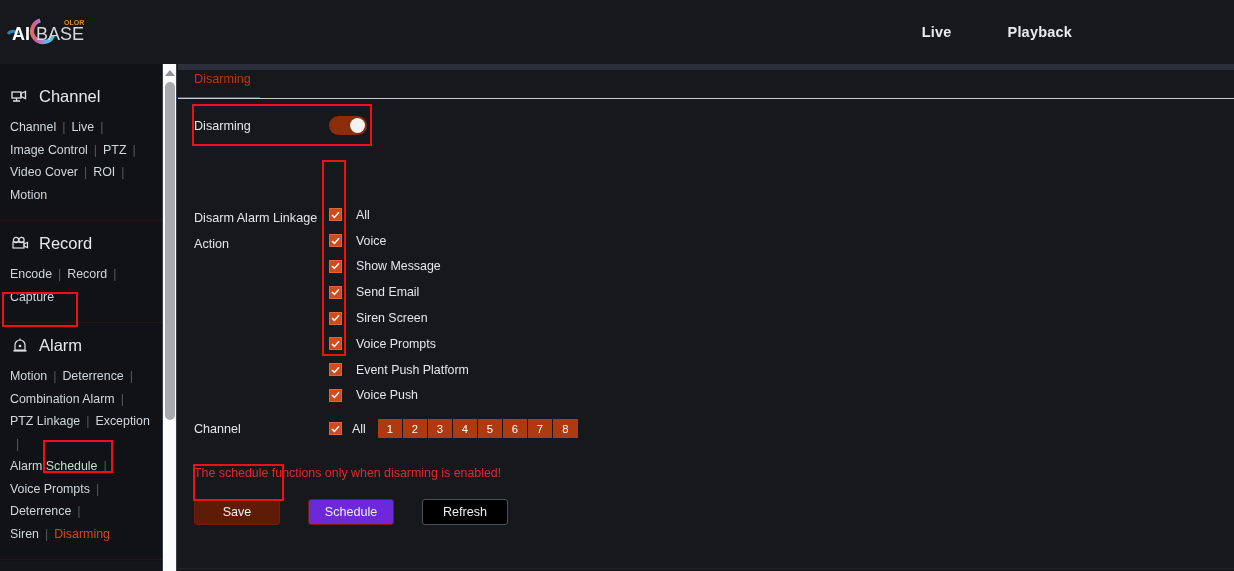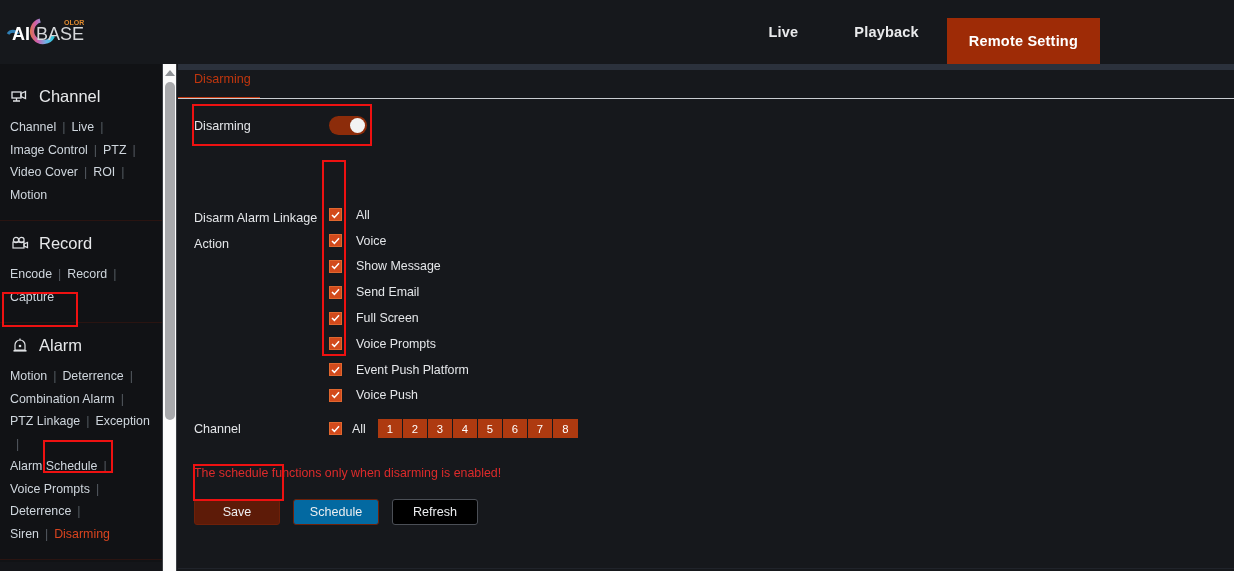--- a/index.html
+++ b/index.html
@@ -115,28 +115,28 @@
   .chan-btns { display: flex; margin-left: 12px; }
   .chan-btn {
     width: 25px; height: 19px; background: #ae3a10; border-right: 1px solid #16181c;
     color: #ffffff; font-size: 11.3px; display: flex; align-items: center; justify-content: center;
     cursor: pointer;
   }
   .chan-btn:last-child { border-right: none; }
 
   .warn { position: absolute; left: 16px; top: 367px; color: #dc2b2b; font-size: 12.4px; }
 
-  .btnrow { position: absolute; left: 16px; top: 400px; display: flex; gap: 13px; }
+  .btnrow { position: absolute; left: 16px; top: 400px; display: flex; gap: 28px; }
   .btn {
     height: 26px; min-width: 86px; padding: 0 14px; font-size: 12.6px; color: #eceef0;
     display: flex; align-items: center; justify-content: center; cursor: pointer;
     border-radius: 3px;
   }
   .btn.primary { background: #5d1b08; border: 1px solid #6e2009; }
-  .btn.secondary { background: #0369a1; border: 1px solid #6e2009; }
+  .btn.secondary { background: #6d28d9; border: 1px solid #6e2009; }
   .btn.ghost { background: #000000; border: 1px solid #4b4f56; }
 
   .bottom-rule { position: absolute; left: 178px; top: 568px; width: 1056px; height: 1px; background: #20232a; }
 </style>
 </head>
 <body>
 
 <div class="app">
 
   <div class="topbar">
@@ -154,21 +154,20 @@
         <path d="M4 22 a6 6 0 0 1 10 0" fill="none" stroke="#2f7fb5" stroke-width="3"></path>
         <text x="8" y="28" font-family="Liberation Sans, sans-serif" font-size="18" font-weight="bold" fill="#ffffff">AI</text>
         <text x="32" y="28" font-family="Liberation Sans, sans-serif" font-size="18" fill="#d6d8db">BASE</text>
         <text x="60" y="13" font-family="Liberation Sans, sans-serif" font-size="7" font-weight="bold" fill="#e08a2e">OLOR</text>
       </svg>
     </div>
 
     <div class="topnav">
       <div class="nav-item">Live</div>
       <div class="nav-item">Playback</div>
-      <div class="nav-item active">Remote Setting</div>
     </div>
   </div>
 
   <div class="sidebar">
 
     <div class="side-group sec-channel">
       <div class="group-head">
         <span class="gicon">
           <svg width="18" height="14" viewBox="0 0 18 14">
               <rect x="1" y="3" width="9" height="6" fill="none" stroke="#dfe1e4" stroke-width="1.3"></rect>
@@ -350,21 +349,21 @@
               </svg>
             </span>
           <span class="chk-label">Send Email</span>
         </div>
         <div class="chk-row">
           <span class="cbox">
               <svg width="9" height="8" viewBox="0 0 9 8">
                 <path d="M1 4 L3.4 6.4 L8 1.2" fill="none" stroke="#fff" stroke-width="1.5"></path>
               </svg>
             </span>
-          <span class="chk-label">Full Screen</span>
+          <span class="chk-label">Siren Screen</span>
         </div>
         <div class="chk-row">
           <span class="cbox">
               <svg width="9" height="8" viewBox="0 0 9 8">
                 <path d="M1 4 L3.4 6.4 L8 1.2" fill="none" stroke="#fff" stroke-width="1.5"></path>
               </svg>
             </span>
           <span class="chk-label">Voice Prompts</span>
         </div>
         <div class="chk-row">

